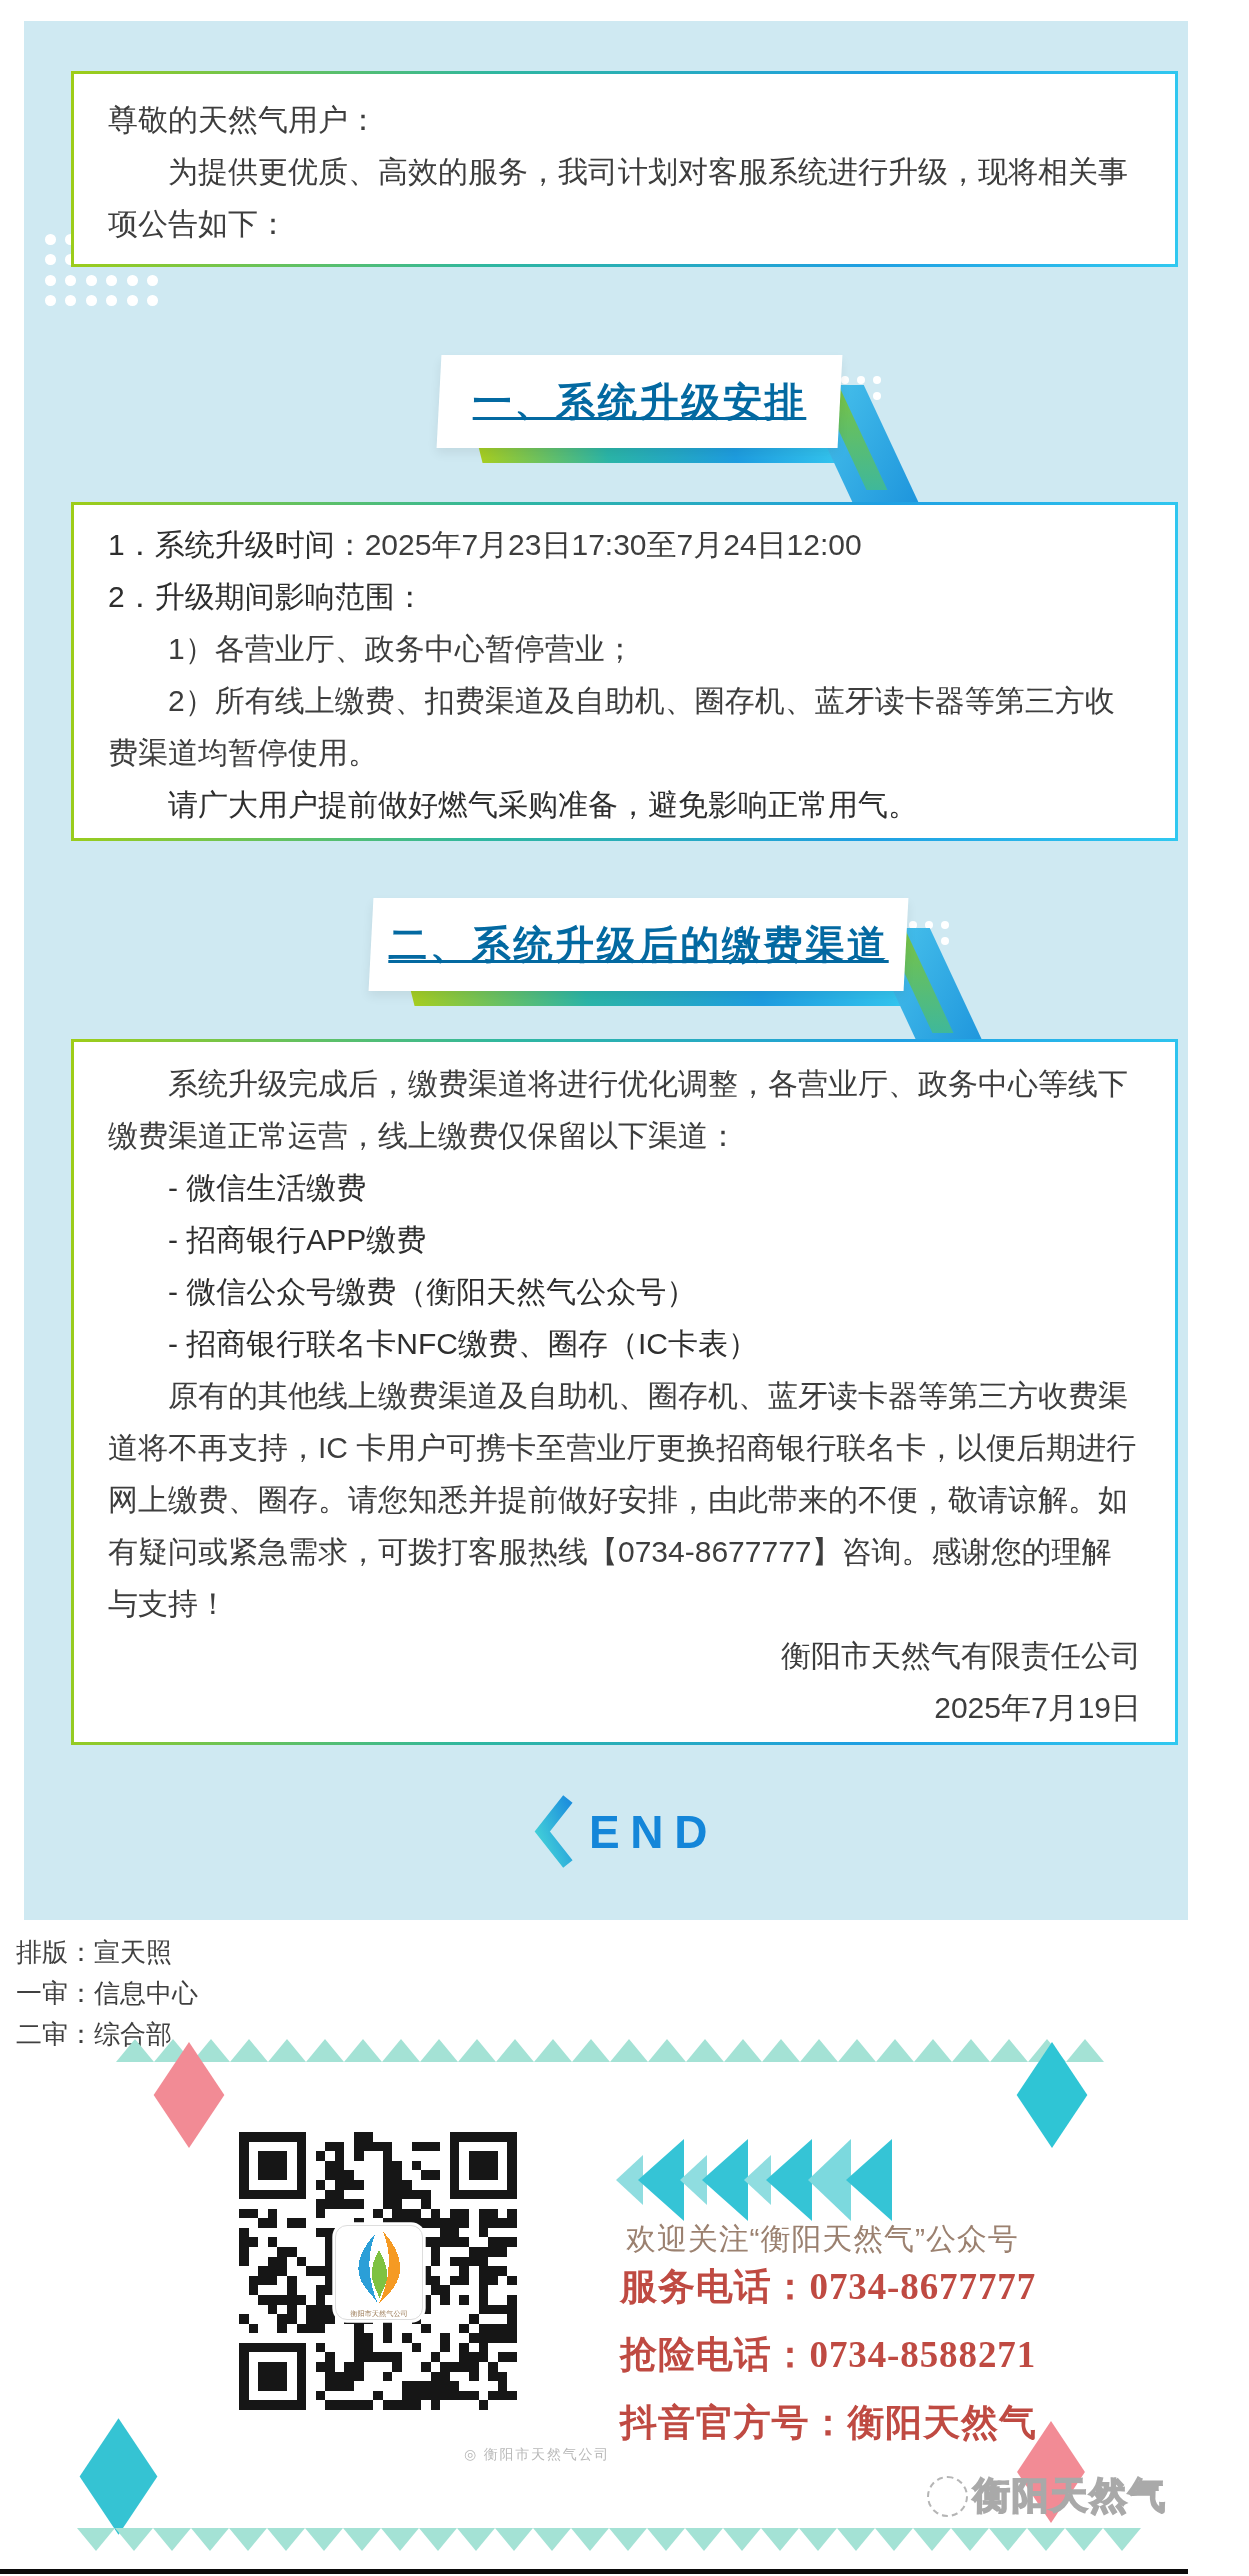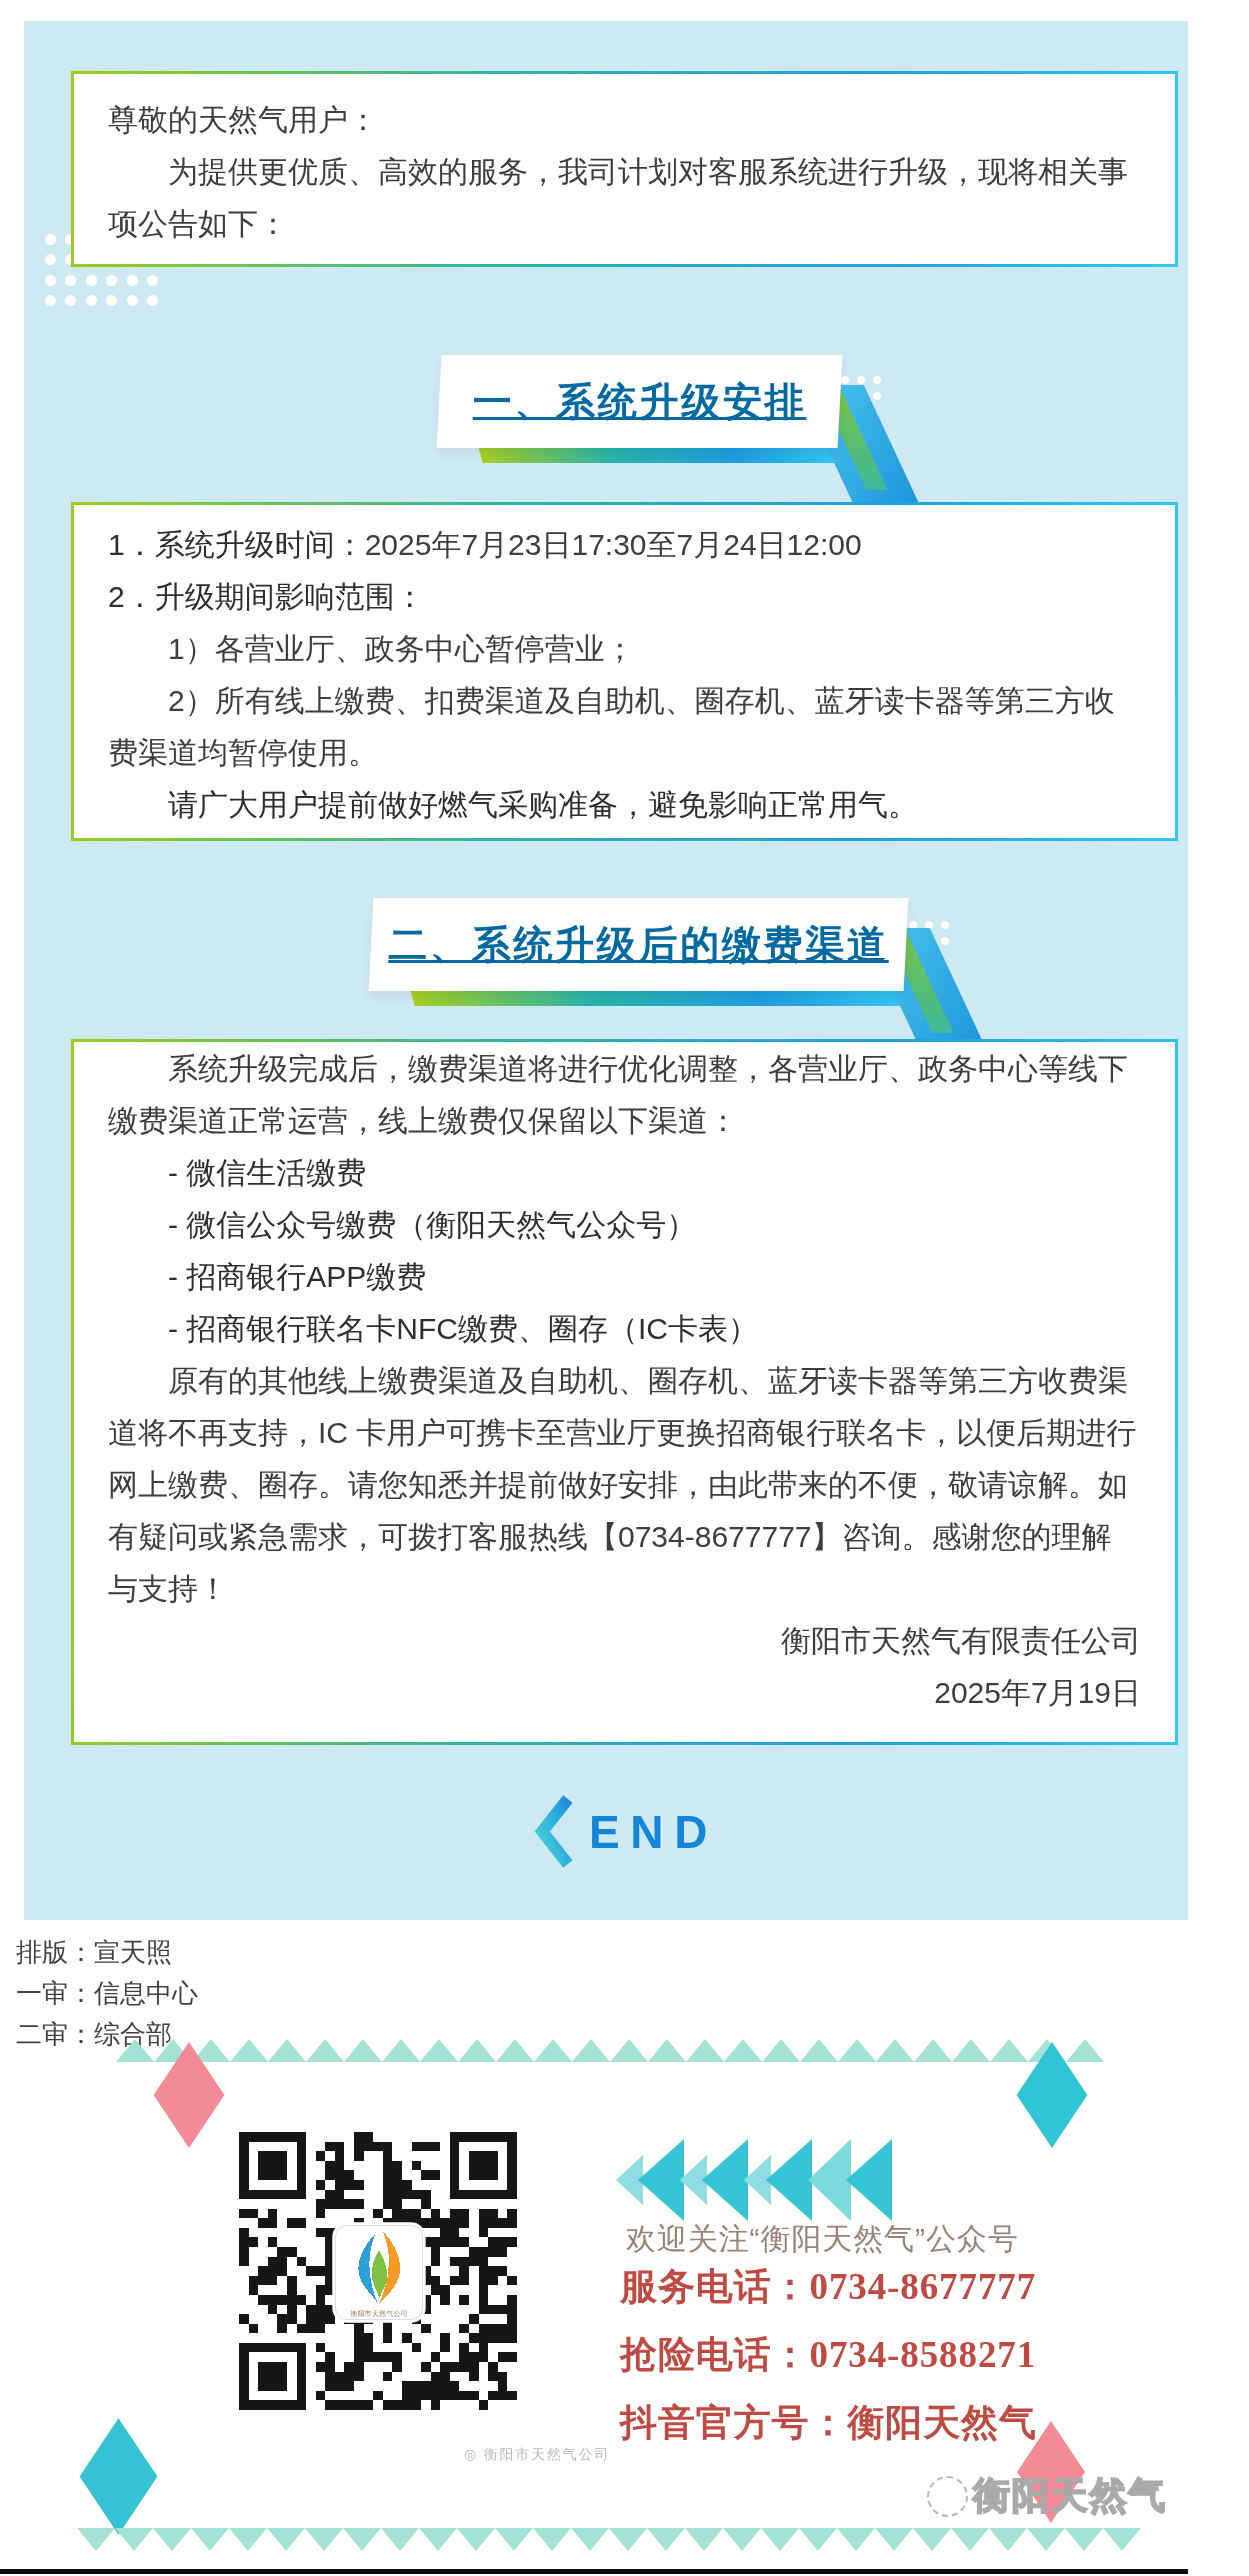--- a/index.html
+++ b/index.html
@@ -6,21 +6,21 @@
   .page{position:relative;width:1188px;height:2576px;background:#ffffff;overflow:hidden;
         font-family:"Liberation Sans","DejaVu Sans",sans-serif;color:#3d3d3d;}
   .blue-panel{position:absolute;left:24px;top:20.5px;width:1204px;height:1899px;background:#cfe9f2;}
 
   
   .gbox{position:absolute;left:71px;width:1107px;background:#ffffff;box-sizing:border-box;
         border:3.6px solid;border-image:linear-gradient(93deg,#9ecd18,#2fb7a0 38%,#1f9fe2 72%,#30c8f0) 1;
         padding:19.6px 34px;font-size:30px;line-height:52px;z-index:2;}
   .box1{top:71px;height:196px;}
   .box2{top:502px;height:339px;padding-top:14.3px;padding-bottom:14.3px;}
-  .box3{top:1039px;height:706px;padding-top:1px;}
+  .box3{top:1039px;height:706px;padding-top:16px;}
   .ind{text-indent:2em;}
   .b{font-weight:normal;color:#2e2e2e;}
   .right{text-align:right;}
 
   
   .dots{position:absolute;display:grid;z-index:1;}
   .dots i{display:block;border-radius:50%;background:#ffffff;}
   .dotsA{left:45px;top:234px;grid-template-columns:repeat(6,10.7px);grid-gap:9.8px;}
   .dotsA i{width:10.7px;height:10.7px;}
   .bdots{grid-template-columns:repeat(3,8px);grid-gap:8px;z-index:0;}
@@ -166,22 +166,22 @@
         <i></i>
         <i></i>
         <i></i>
         <i></i>
       </div>
   </div>
 
   <div class="gbox box3">
     <div class="ind">系统升级完成后，缴费渠道将进行优化调整，各营业厅、政务中心等线下缴费渠道正常运营，线上缴费仅保留以下渠道：</div>
     <div class="ind b">- 微信生活缴费</div>
+    <div class="ind b">- 招商银行APP缴费</div>
     <div class="ind b">- 微信公众号缴费（衡阳天然气公众号）</div>
-    <div class="ind b">- 招商银行APP缴费</div>
     <div class="ind b">- 招商银行联名卡NFC缴费、圈存（IC卡表）</div>
     <div class="ind">原有的其他线上缴费渠道及自助机、圈存机、蓝牙读卡器等第三方收费渠道将不再支持，IC 卡用户可携卡至营业厅更换招商银行联名卡，以便后期进行网上缴费、圈存。请您知悉并提前做好安排，由此带来的不便，敬请谅解。如有疑问或紧急需求，可拨打客服热线【0734-8677777】咨询。感谢您的理解与支持！</div>
     <div class="right">衡阳市天然气有限责任公司</div>
     <div class="right">2025年7月19日</div>
   </div>
 
   <div class="endwrap">
     <svg width="41" height="77" viewBox="0 0 48 86">
       <defs>
         <linearGradient id="endg" x1="0" y1="1" x2="1" y2="0">

